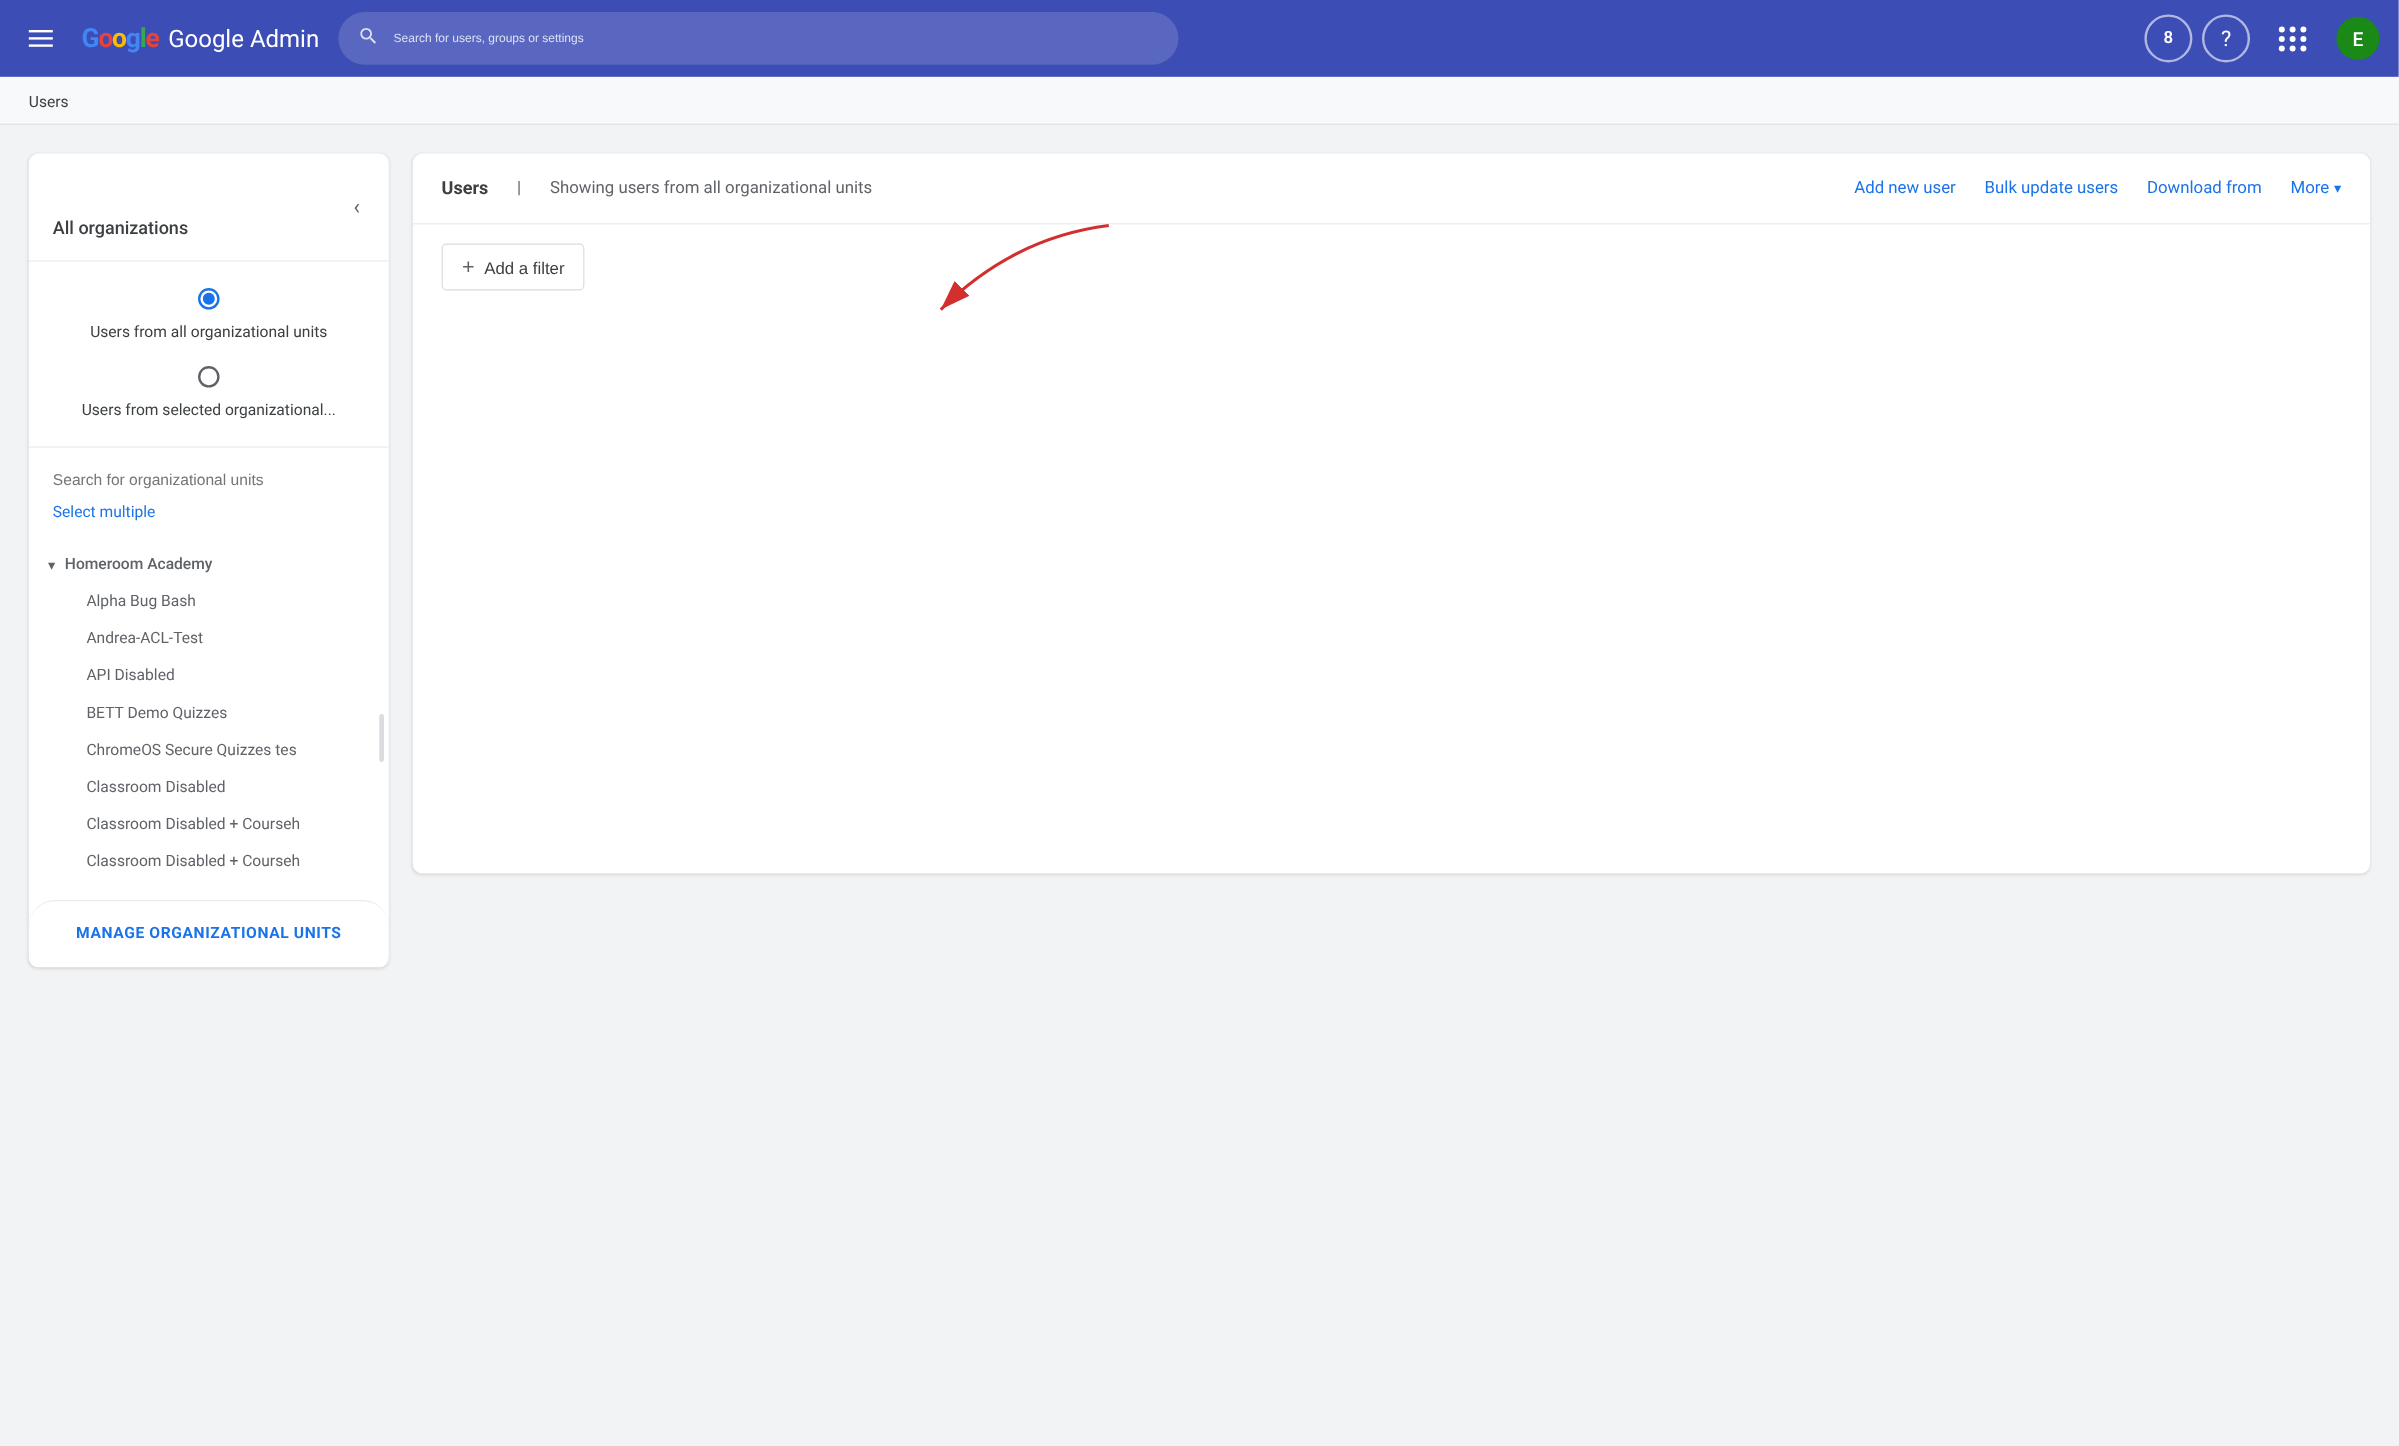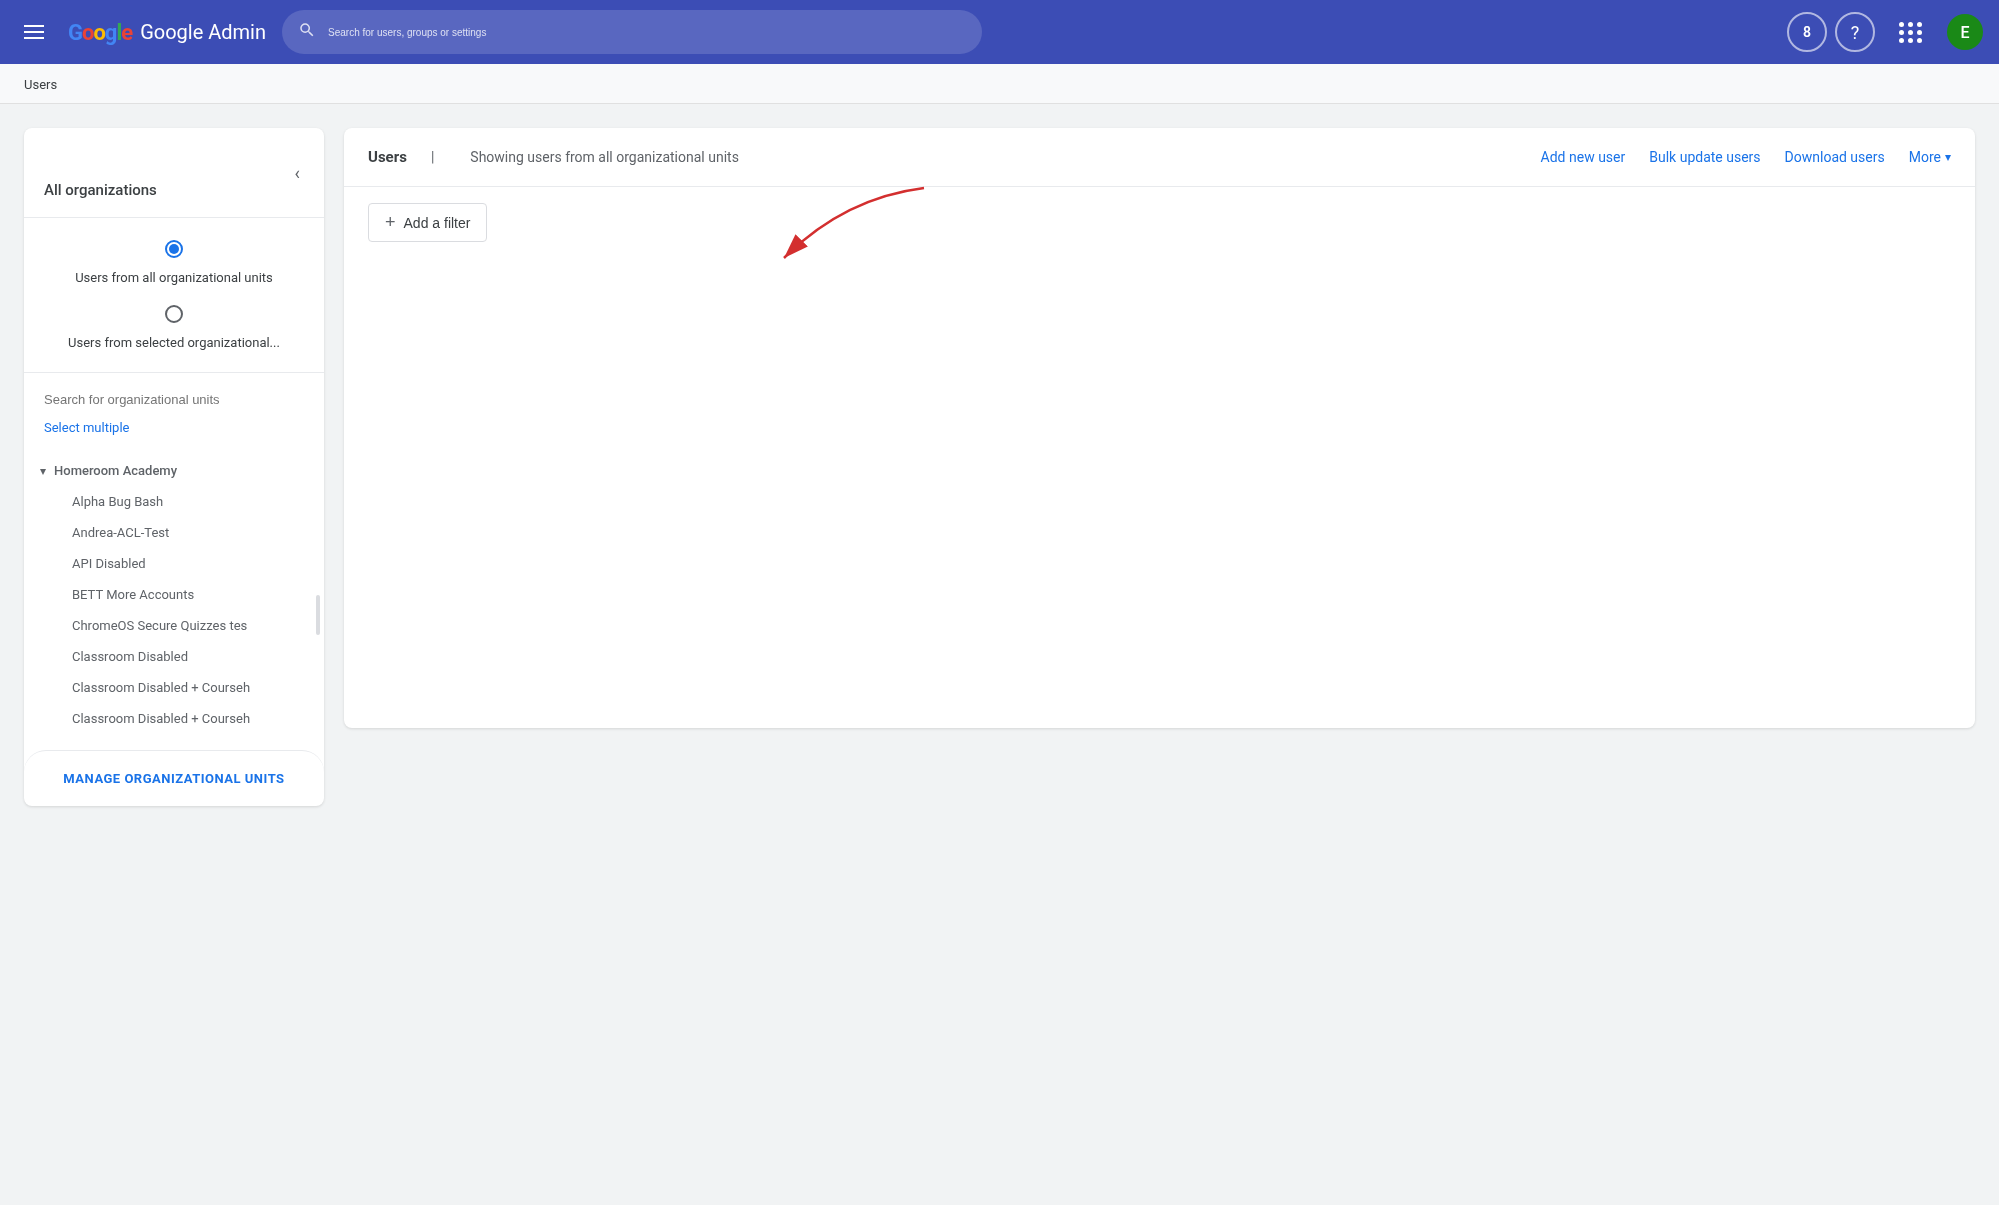--- a/index.html
+++ b/index.html
@@ -287,21 +287,20 @@
       font-weight: 700;
       color: #3c4043;
     }
     .pipe {
       color: #5f6368;
       font-size: 14px;
     }
     .content-subtitle {
       font-size: 14px;
       color: #5f6368;
-      margin-left: 12px;
     }
     .header-actions {
       display: flex;
       align-items: center;
       gap: 24px;
       margin-left: auto;
     }
     .action-link {
       color: #1a73e8;
       font-size: 14px;
@@ -427,21 +426,21 @@
     <div class="select-multiple">Select multiple</div>
 
     <div class="org-tree" style="position:relative;">
       <div class="org-parent">
         <span class="chevron-icon">▾</span>
         <span class="org-parent-label">Homeroom Academy</span>
       </div>
       <div class="org-child">Alpha Bug Bash</div>
       <div class="org-child">Andrea-ACL-Test</div>
       <div class="org-child">API Disabled</div>
-      <div class="org-child">BETT More Accounts</div>
+      <div class="org-child">BETT Demo Quizzes</div>
       <div class="org-child">ChromeOS Secure Quizzes tes</div>
       <div class="org-child">Classroom Disabled</div>
       <div class="org-child">Classroom Disabled + Courseh</div>
       <div class="org-child">Classroom Disabled + Courseh</div>
 
       <div style="position:absolute;right:4px;top:50%;width:4px;height:40px;background:#dadce0;border-radius:2px;"></div>
     </div>
 
     <div class="manage-org-btn">MANAGE ORGANIZATIONAL UNITS</div>
   </div>
@@ -449,21 +448,21 @@
   <div class="content-wrapper" style="flex:1;position:relative;">
     <div class="content-area">
       <div class="content-header">
         <span class="content-title">Users</span>
         <span class="pipe">|</span>
         <span class="content-subtitle">Showing users from all organizational units</span>
 
         <div class="header-actions">
           <a class="action-link">Add new user</a>
           <a class="action-link">Bulk update users</a>
-          <a class="action-link">Download users</a>
+          <a class="action-link">Download from</a>
           <div class="more-btn">
             <span>More</span>
             <span style="font-size:12px;">▾</span>
           </div>
         </div>
       </div>
 
       <div class="filter-bar">
         <button class="add-filter-btn">
           <span class="plus-icon">+</span>

